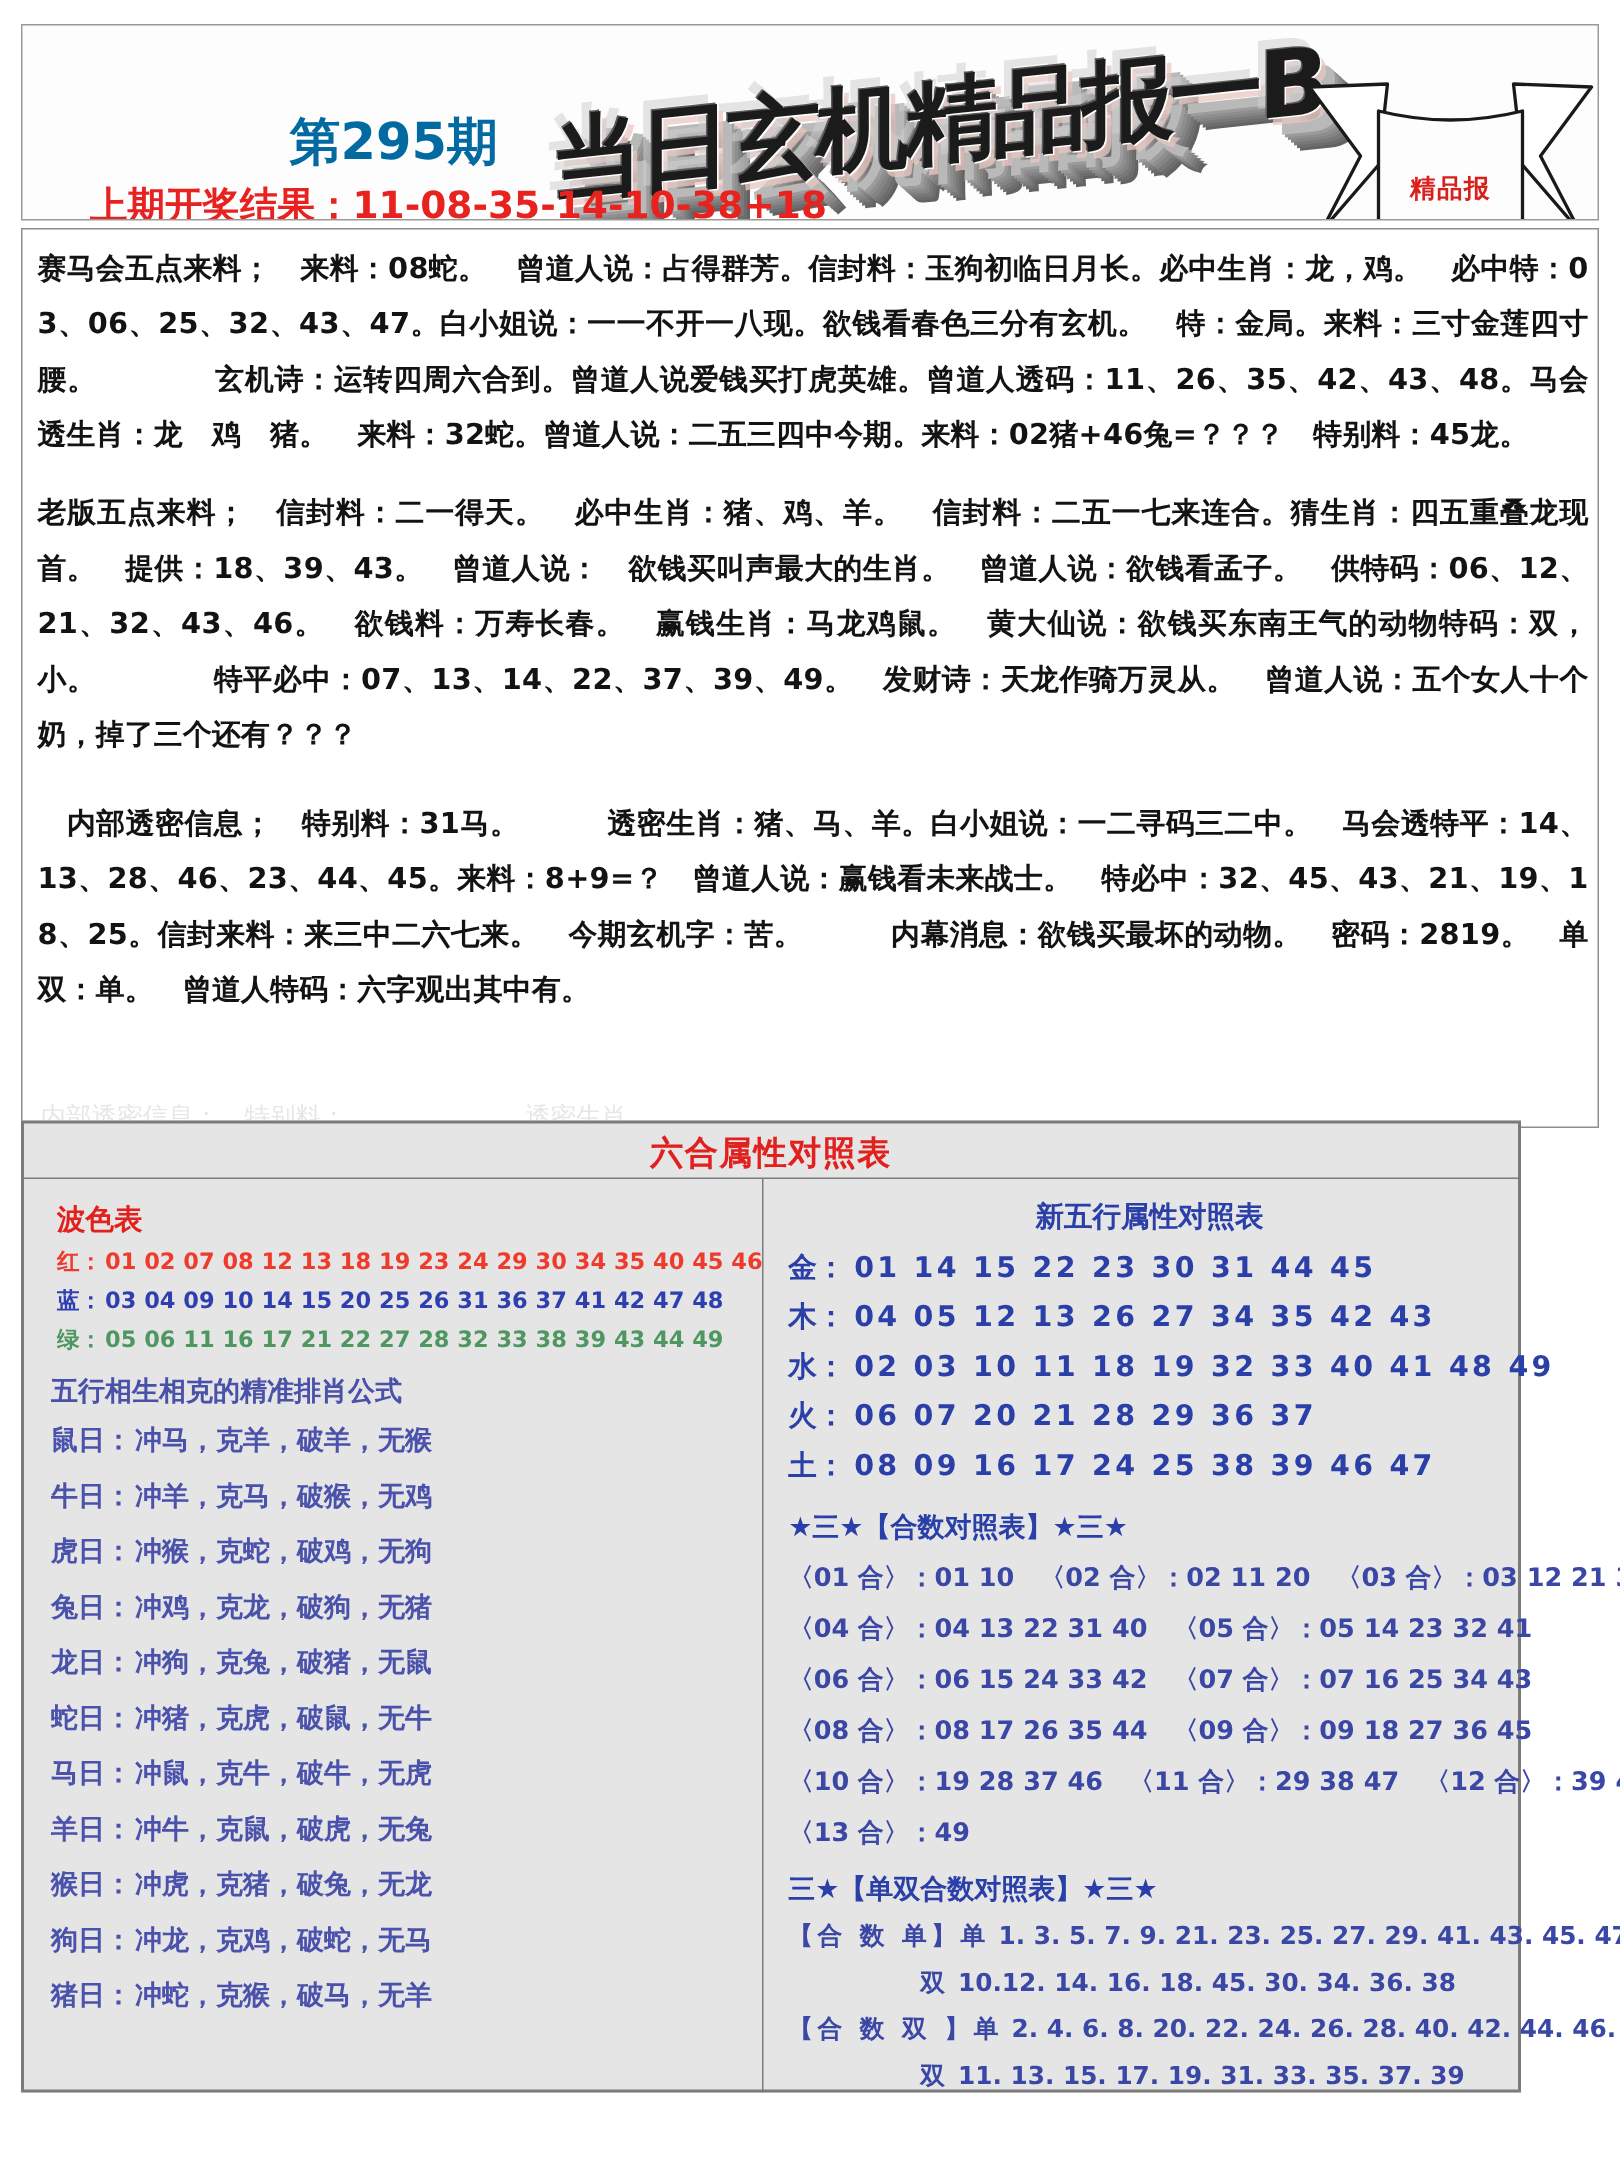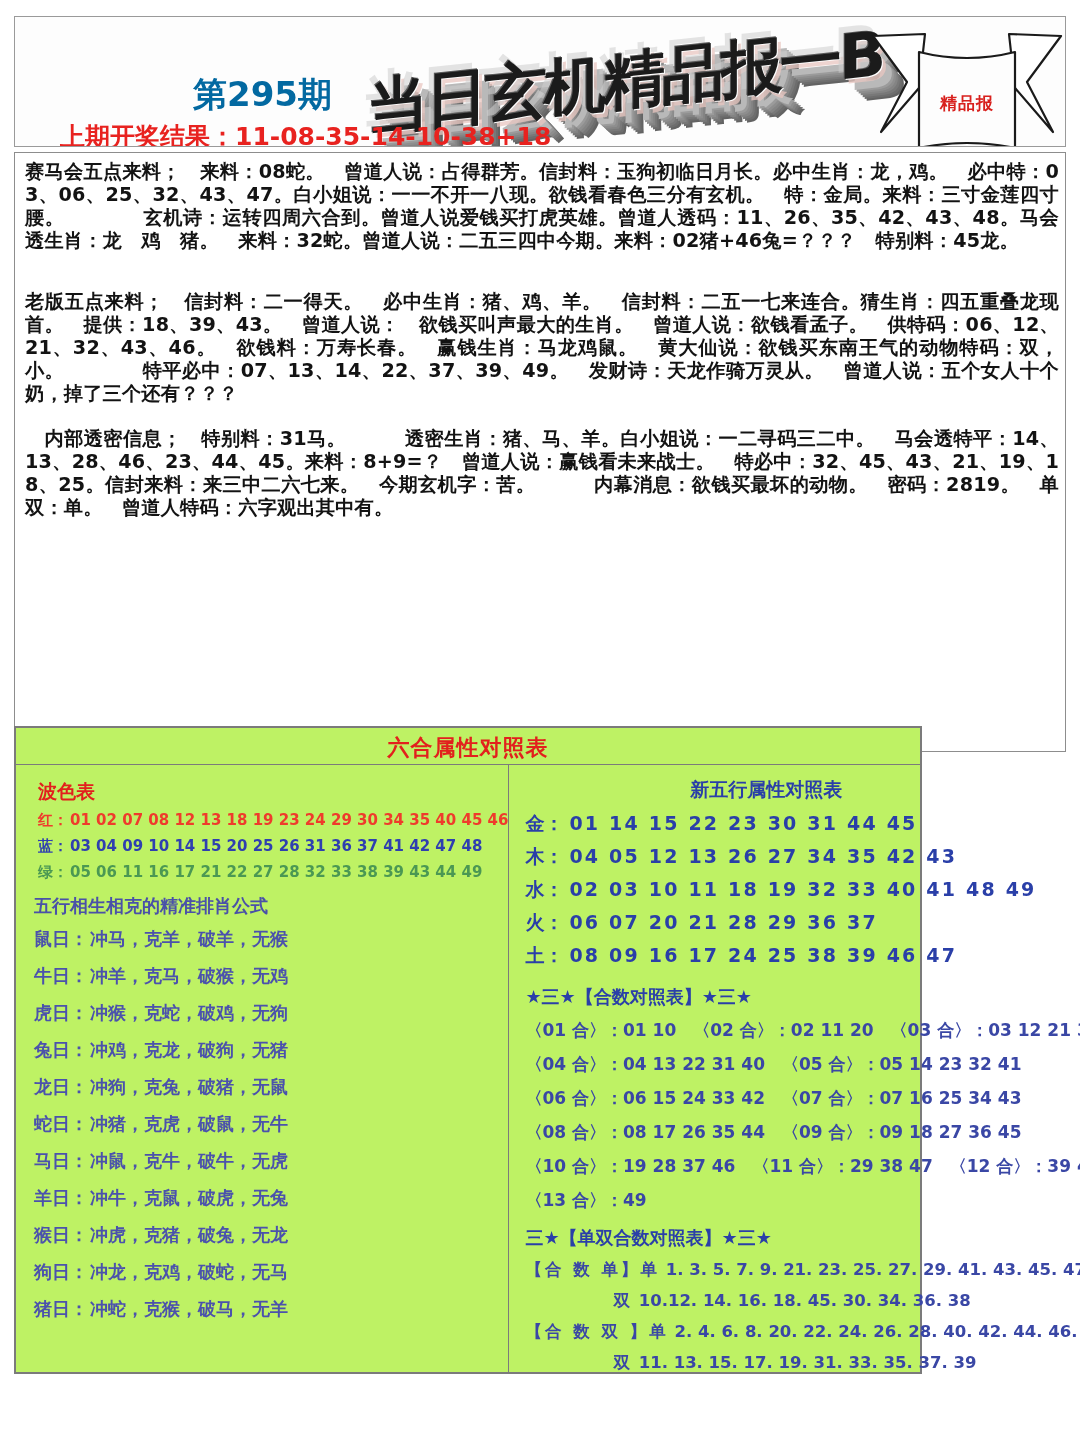--- a/index.html
+++ b/index.html
@@ -76,21 +76,21 @@
     color: #1b1b1b;
     transform: skewY(-6deg);
     text-shadow: 1px 1px 0 #ffffff, -1px -1px 0 #5a5a5a;
   }
   .masthead .lay-grey {
     color: #cfcfcf;
     transform: skewY(-6deg) translate(-6px, -7px);
     opacity: .55;
   }
   
-  .ribbon { position: absolute; left: 852px; top: 13px; width: 200px; height: 128px; }
+  .ribbon { position: absolute; left: 852px; top: 35px; width: 200px; height: 128px; }
   .ribbon svg { display: block; }
   .ribbon-label {
     position: absolute;
     left: 0; right: 0; top: 62px;
     text-align: center;
     font-size: 17px; font-weight: 700;
     color: #d8201d;
     letter-spacing: 1px;
     font-family: "DejaVu Sans", sans-serif;
   }
@@ -101,50 +101,50 @@
     left: 14px; top: 152px;
     width: 1052px; height: 600px;
     border: 1px solid #8d8d8d;
     background: #ffffff;
     overflow: hidden;
   }
   .para {
     margin: 0;
     padding: 0 6px 0 10px;
     font-size: 19.2px;
-    line-height: 23px;
+    line-height: 37px;
     font-weight: 700;
     color: #131313;
     text-align: justify;
     text-justify: inter-ideograph;
     letter-spacing: 0.2px;
     font-family: "DejaVu Sans", sans-serif;
     word-break: break-all;
   }
   .para.p1 { margin-top: 7px; }
-  .para.p2 { margin-top: 38px; }
+  .para.p2 { margin-top: 15px; }
   .para.p3 { margin-top: 24px; }
   .para.p4 { margin-top: 22px; }
   .ghost-row {
     position: absolute;
     left: 12px; bottom: 4px;
     width: 700px; height: 14px;
     opacity: 0.10;
     font-size: 17px; font-weight: 400; color: #111;
     overflow: hidden; white-space: nowrap;
     font-family: "DejaVu Sans", sans-serif;
   }
 
   
   .tbl {
     position: absolute;
-    left: 14px; top: 726px;
-    width: 908px; height: 648px;
+    left: 14px; top: 747px;
+    width: 1000px; height: 648px;
     border: 2px solid #7b7b7b;
-    background: #bef264;
+    background: #e5e5e5;
   }
   .tbl-head {
     position: relative;
     height: 37px;
     border-bottom: 1px solid #7b7b7b;
   }
   .tbl-head .ttl {
     position: absolute;
     left: 0; right: 0; top: 5px;
     text-align: center;

